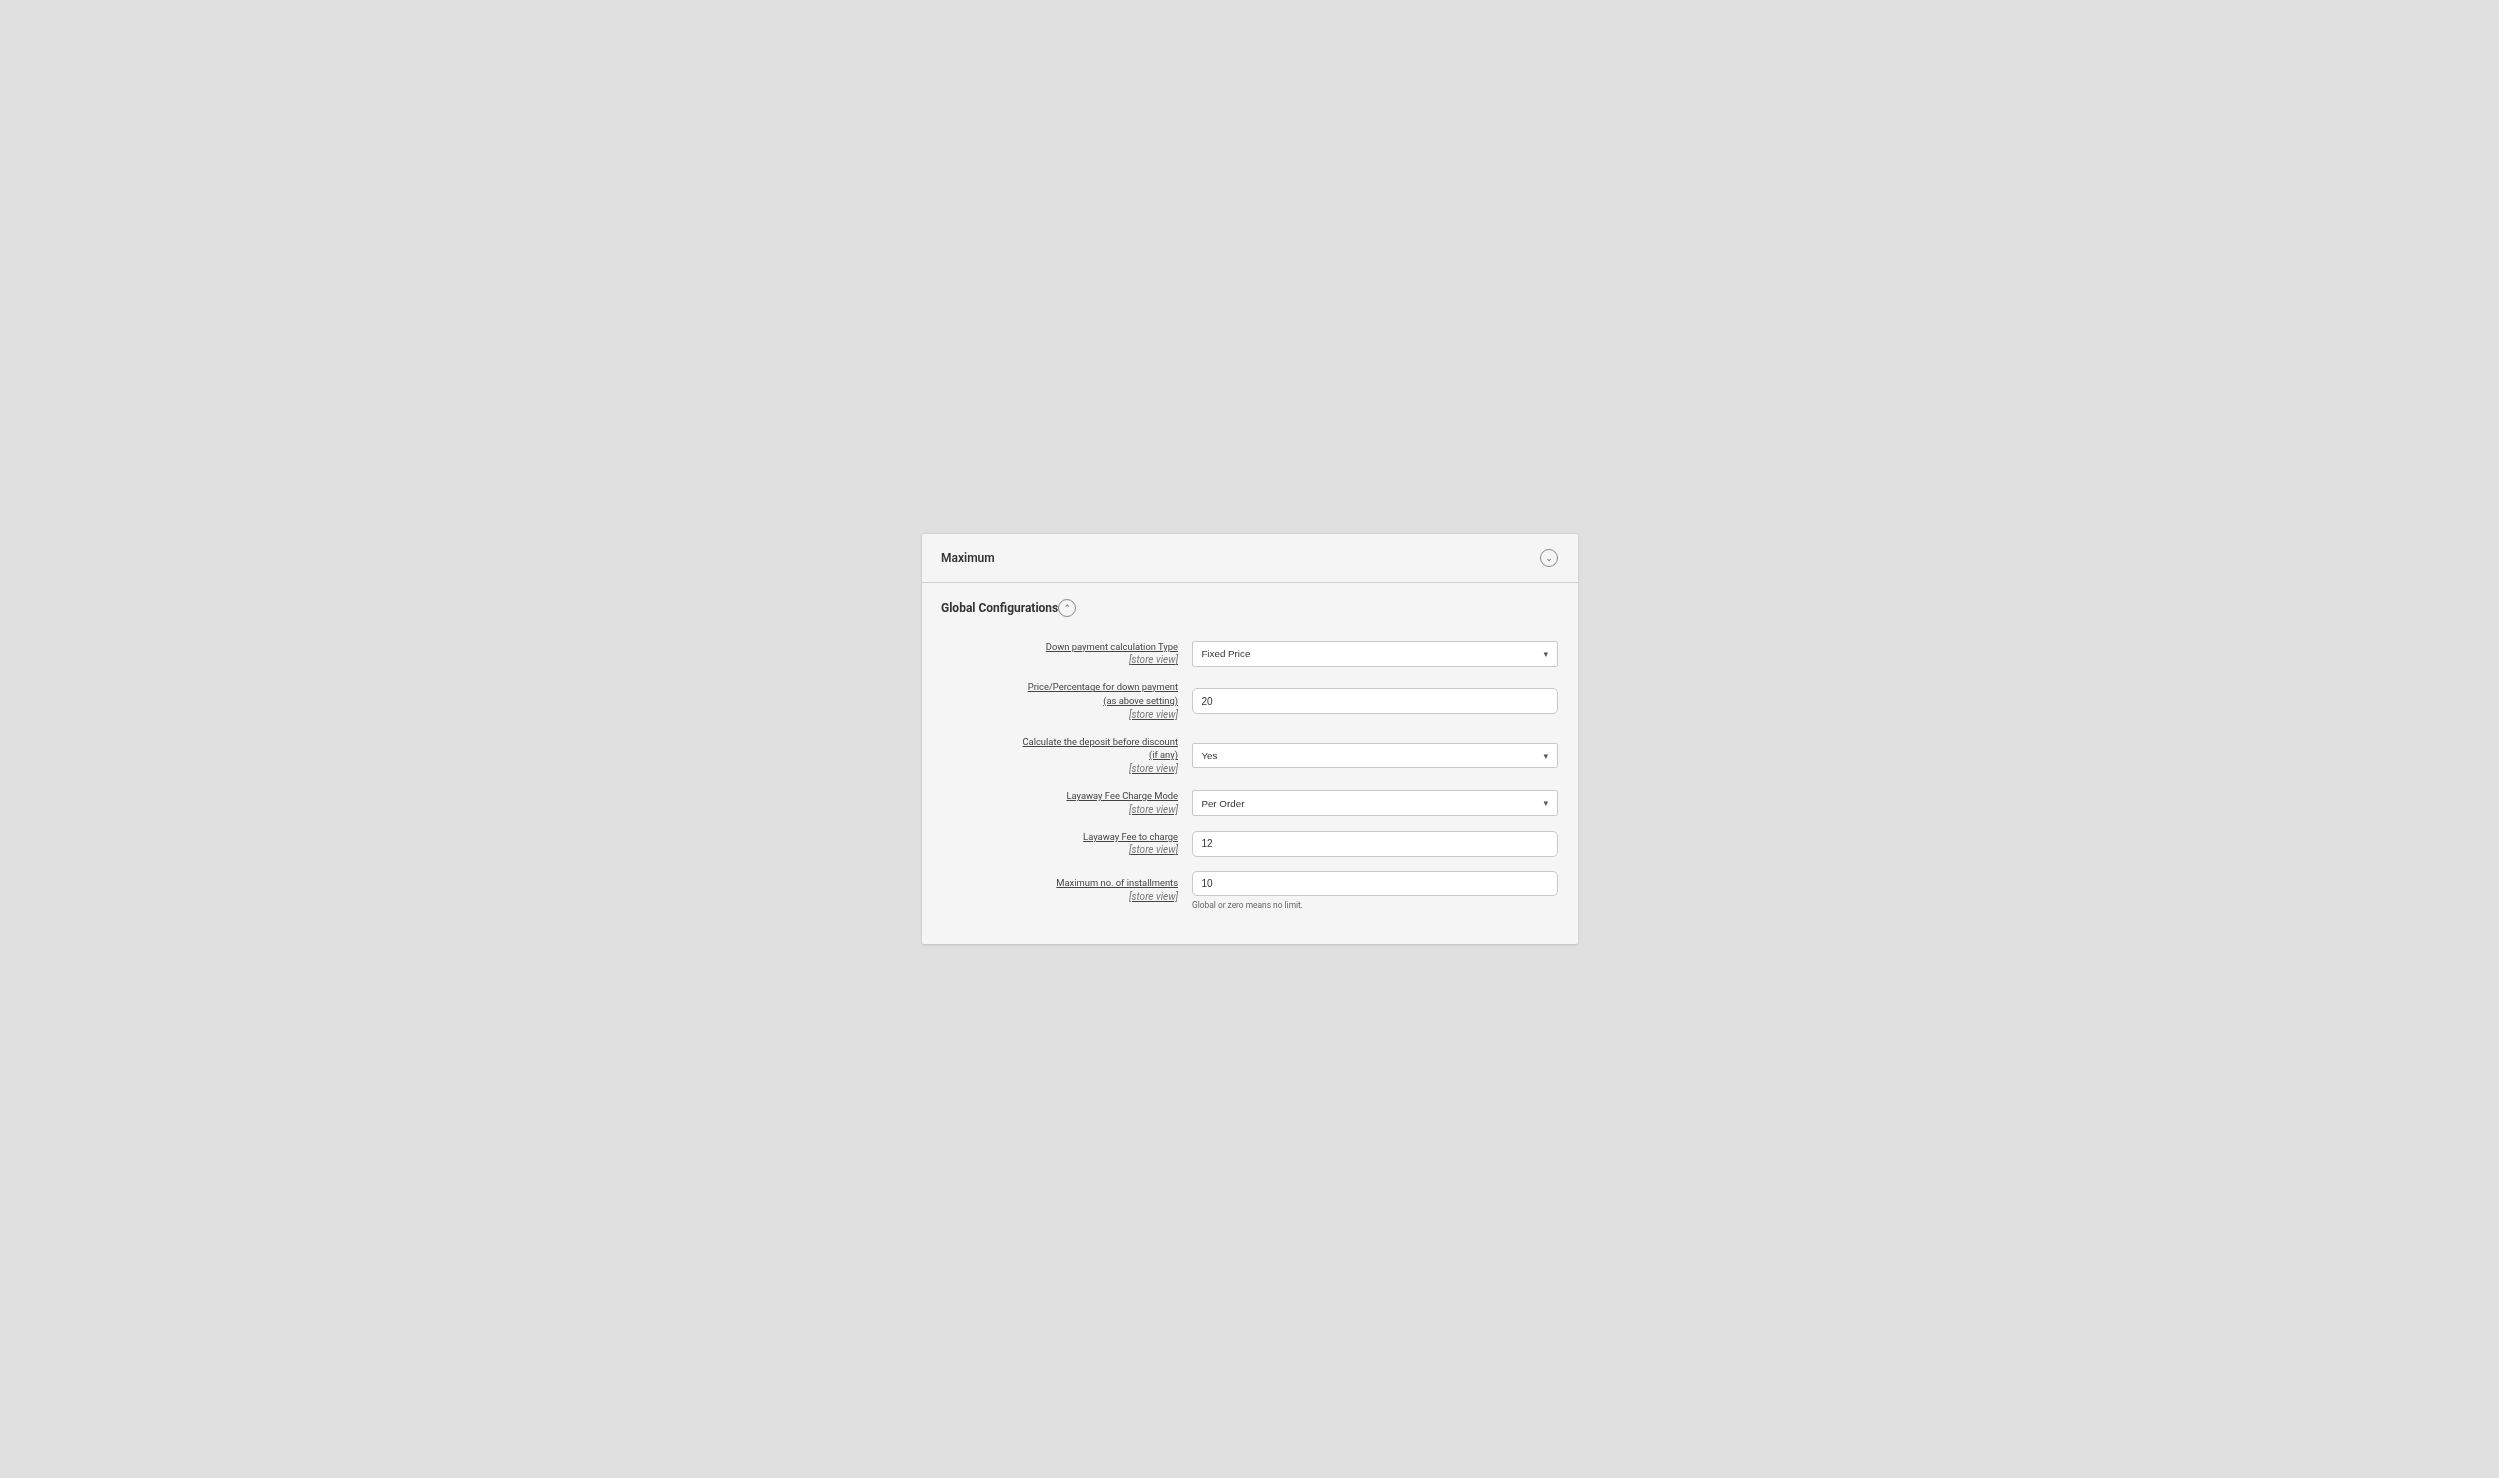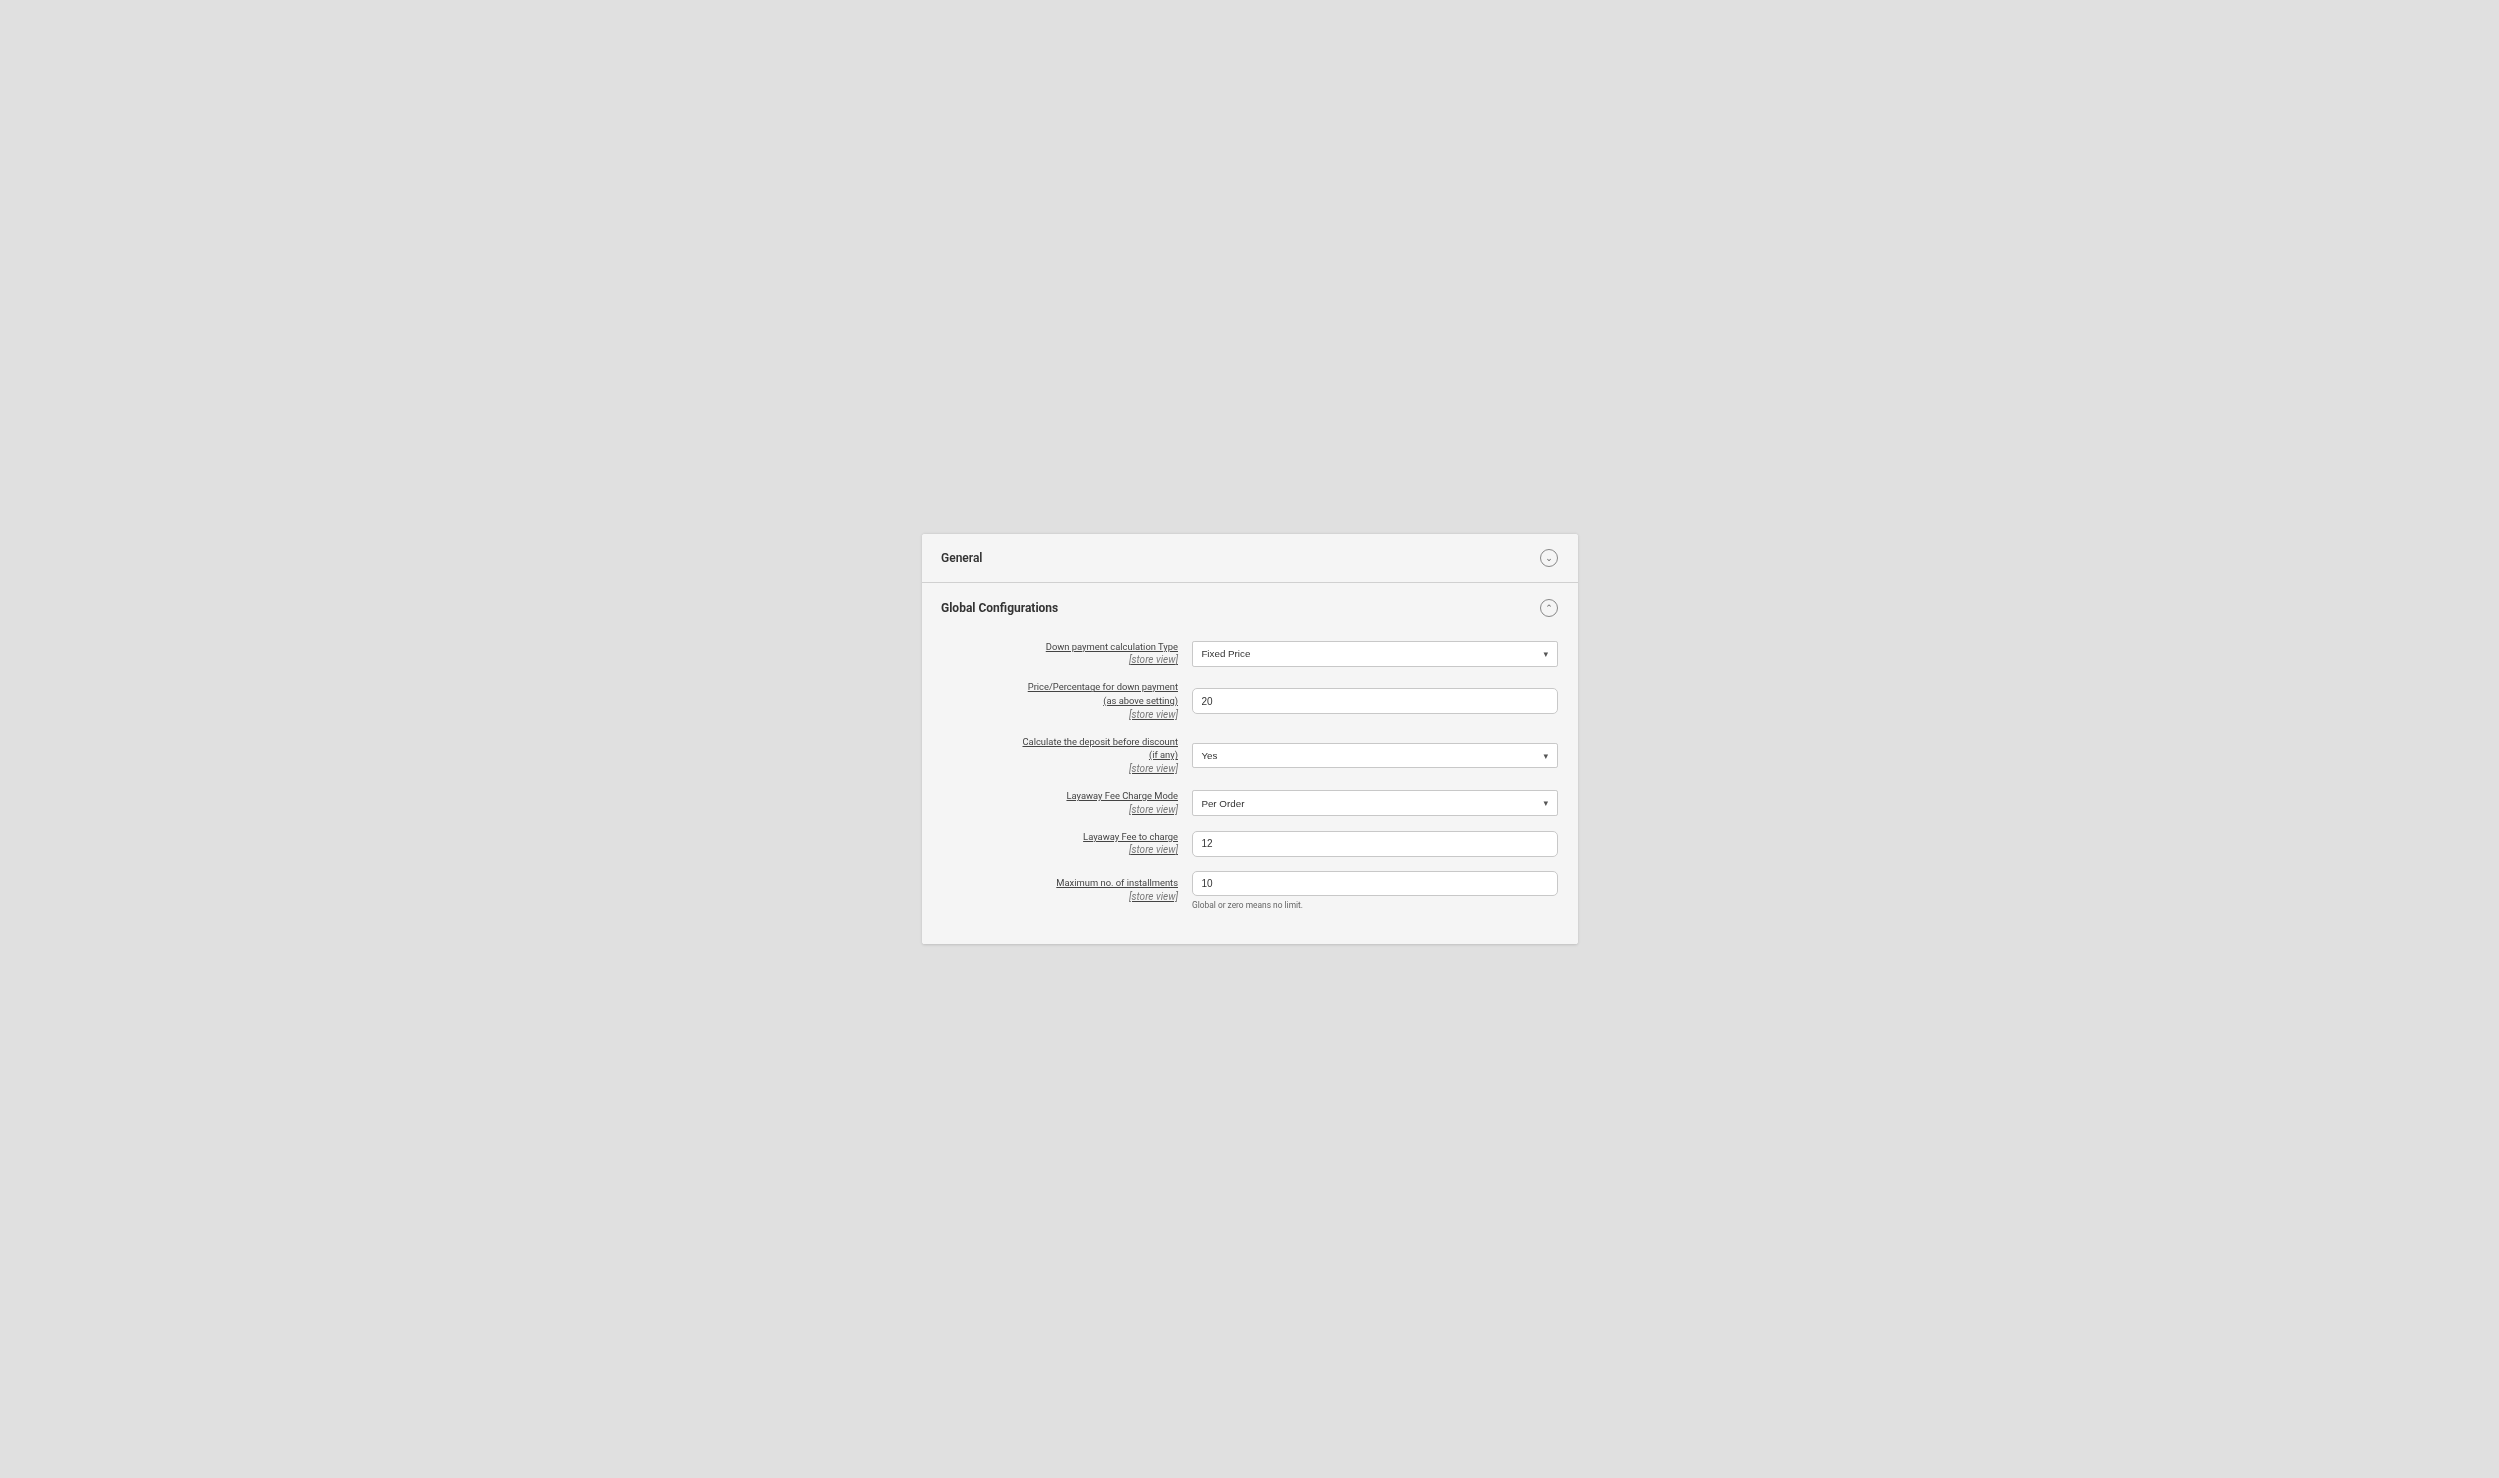--- a/index.html
+++ b/index.html
@@ -56,21 +56,21 @@
     }
 
     
     .global-config-section {
       background: #f5f5f5;
       padding: 15.3px 19.5px 22px 19.5px;
     }
 
     .global-config-header {
       display: flex;
-      justify-content: space-between;
+      justify-content: flex-start;
       align-items: center;
       margin-bottom: 23px;
     }
 
     .global-config-title {
       font-size: 12px;
       font-weight: 700;
       color: #333;
     }
 
@@ -150,21 +150,21 @@
       color: #666;
       margin-top: 3.5px;
     }
   </style>
 </head>
 <body>
 
 <div class="page-wrapper">
 
   <div class="general-section">
-    <span class="general-title">General</span>
+    <span class="general-title">Maximum</span>
     <div class="circle-icon">
       <span>⌄</span>
     </div>
   </div>
 
   <div class="global-config-section">
     <div class="global-config-header">
       <span class="global-config-title">Global Configurations</span>
       <div class="circle-icon">
         <span>⌃</span>

